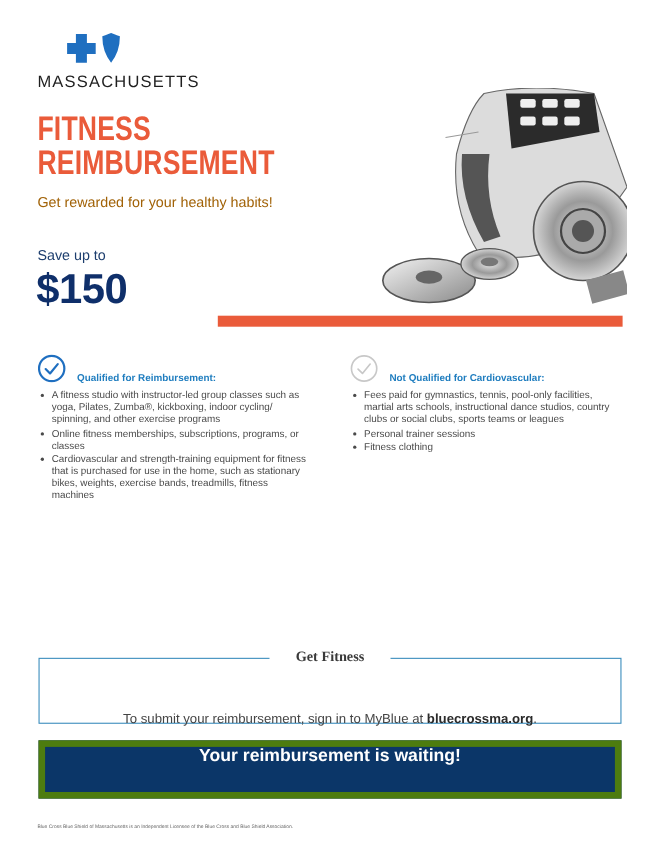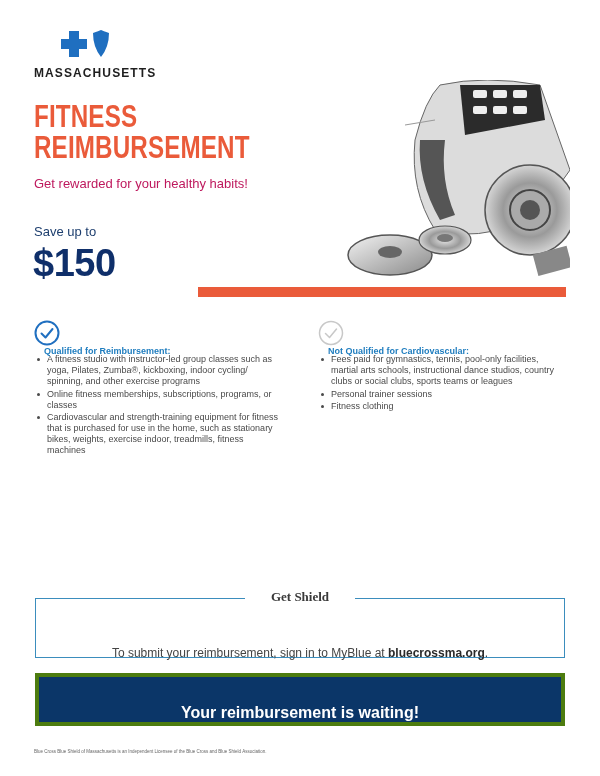--- a/index.html
+++ b/index.html
@@ -1,48 +1,48 @@
 <!DOCTYPE html>
 <html><head>
   <meta charset="utf-8">
   <style>
     * { box-sizing: border-box; margin: 0; padding: 0; }
     html, body { width: 600px; height: 776px; background: #ffffff; overflow: hidden; }
     body { position: relative; font-family: "Liberation Sans", sans-serif; color: #4a4a4a; }
 
     .logo { position: absolute; left: 34px; top: 30px; width: 110px; }
     .logo-marks { position: absolute; left: 26px; top: 0; width: 60px; height: 32px; }
-    .logo-text { position: absolute; left: 0; top: 36px; font-size: 12px; font-weight: bold; letter-spacing: 1.1px; color: #1f1f1f; white-space: nowrap; }
+    .logo-text { position: absolute; left: 0; top: 36px; font-size: 15px; font-weight: normal; letter-spacing: 1.1px; color: #1f1f1f; white-space: nowrap; }
 
     .title { position: absolute; left: 34px; top: 101px; font-family: "Liberation Sans", sans-serif; font-weight: bold; color: #ea5b3a; font-size: 31px; line-height: 31px; transform: scaleX(0.78); transform-origin: left top; letter-spacing: 0.2px; }
     .title div { white-space: nowrap; }
-    .subtitle { position: absolute; left: 34px; top: 176px; font-size: 13px; color: #be185d; }
+    .subtitle { position: absolute; left: 34px; top: 176px; font-size: 13px; color: #a16207; }
 
     .save-label { position: absolute; left: 34px; top: 224px; font-size: 13px; color: #1d3e6e; }
     .amount { position: absolute; left: 33px; top: 242px; font-size: 38px; font-weight: bold; color: #0f2f6a; letter-spacing: -0.5px; }
 
     .hero { position: absolute; left: 345px; top: 80px; width: 225px; height: 200px; }
     .orange-bar { position: absolute; left: 198px; top: 287px; width: 368px; height: 10px; background: #ea5b3a; }
 
     .col { position: absolute; top: 320px; width: 250px; }
     .col.left { left: 34px; }
     .col.right { left: 318px; }
-    .col-head { display: flex; align-items: flex-start; height: 28px; margin-bottom: 6px; flex-direction: column; }
+    .col-head { display: flex; align-items: flex-end; height: 28px; margin-bottom: 6px; }
     .check-icon { width: 26px; height: 26px; flex: none; }
     .col-head-label { margin-left: 10px; font-size: 9px; font-weight: bold; color: #1f7dbf; }
     .col ul { list-style: none; }
     .col li { position: relative; padding-left: 13px; font-size: 9px; line-height: 11px; color: #4a4a4a; margin-bottom: 1.5px; }
     .col li::before { content: ""; position: absolute; left: 3px; top: 4px; width: 3px; height: 3px; border-radius: 50%; background: #4a4a4a; }
 
     .get-started-box { position: absolute; left: 35px; top: 598px; width: 530px; height: 60px; border: 1.5px solid #3b8dbd; }
     .get-started-title { position: absolute; left: 245px; top: 589px; width: 110px; background: #ffffff; text-align: center; font-family: "Liberation Serif", serif; font-weight: bold; font-size: 13px; color: #3a3a3a; }
     .get-started-text { position: absolute; left: 35px; top: 646px; width: 530px; text-align: center; font-size: 12px; color: #444; }
     .get-started-text b { color: #2a2a2a; }
 
-    .cta { position: absolute; left: 35px; top: 673px; width: 530px; height: 53px; background: #0b3668; border: 4px solid #4d7c0f; display: flex; align-items: flex-end; justify-content: center; cursor: pointer; }
+    .cta { position: absolute; left: 35px; top: 673px; width: 530px; height: 53px; background: #0b3668; border: 6px solid #4d7c0f; display: flex; align-items: flex-start; justify-content: center; cursor: pointer; }
     .cta span { color: #ffffff; font-size: 16px; font-weight: bold; }
 
     .footer { position: absolute; left: 34px; top: 749px; font-size: 4.5px; color: #666; white-space: nowrap; }
   </style>
 </head>
 <body>
 
 <div class="logo">
   <svg class="logo-marks" viewBox="0 0 60 32">
     <g>
@@ -108,40 +108,40 @@
   <div class="col-head">
     <svg class="check-icon" viewBox="0 0 26 26">
       <circle cx="13" cy="13" r="11.5" fill="none" stroke="#1f6fc0" stroke-width="2"></circle>
       <path d="M7.5 13.5 L11.5 17.5 L18.5 9" fill="none" stroke="#1f6fc0" stroke-width="2" stroke-linecap="round" stroke-linejoin="round"></path>
     </svg>
     <span class="col-head-label">Qualified for Reimbursement:</span>
   </div>
   <ul>
     <li>A fitness studio with instructor-led group classes such as yoga, Pilates, Zumba®, kickboxing, indoor cycling/ spinning, and other exercise programs</li>
     <li>Online fitness memberships, subscriptions, programs, or classes</li>
-    <li>Cardiovascular and strength-training equipment for fitness that is purchased for use in the home, such as stationary bikes, weights, exercise indoor, treadmills, fitness machines</li>
+    <li>Cardiovascular and strength-training equipment for fitness that is purchased for use in the home, such as stationary bikes, weights, exercise bands, treadmills, fitness machines</li>
   </ul>
 </div>
 
 <div class="col right">
   <div class="col-head">
     <svg class="check-icon" viewBox="0 0 26 26">
       <circle cx="13" cy="13" r="11.5" fill="none" stroke="#c8c8c8" stroke-width="1.5"></circle>
       <path d="M7.5 13.5 L11.5 17.5 L18.5 9" fill="none" stroke="#c8c8c8" stroke-width="1.5" stroke-linecap="round" stroke-linejoin="round"></path>
     </svg>
     <span class="col-head-label">Not Qualified for Cardiovascular:</span>
   </div>
   <ul>
     <li>Fees paid for gymnastics, tennis, pool-only facilities, martial arts schools, instructional dance studios, country clubs or social clubs, sports teams or leagues</li>
     <li>Personal trainer sessions</li>
     <li>Fitness clothing</li>
   </ul>
 </div>
 
 <div class="get-started-box"></div>
-<div class="get-started-title">Get Shield</div>
+<div class="get-started-title">Get Fitness</div>
 <div class="get-started-text"><span>To submit your reimbursement, sign in to MyBlue at </span><b>bluecrossma.org</b><span>.</span></div>
 
 <div class="cta">
   <span>Your reimbursement is waiting!</span>
 </div>
 
 <div class="footer">Blue Cross Blue Shield of Massachusetts is an Independent Licensee of the Blue Cross and Blue Shield Association.</div>
 
 </body></html>

